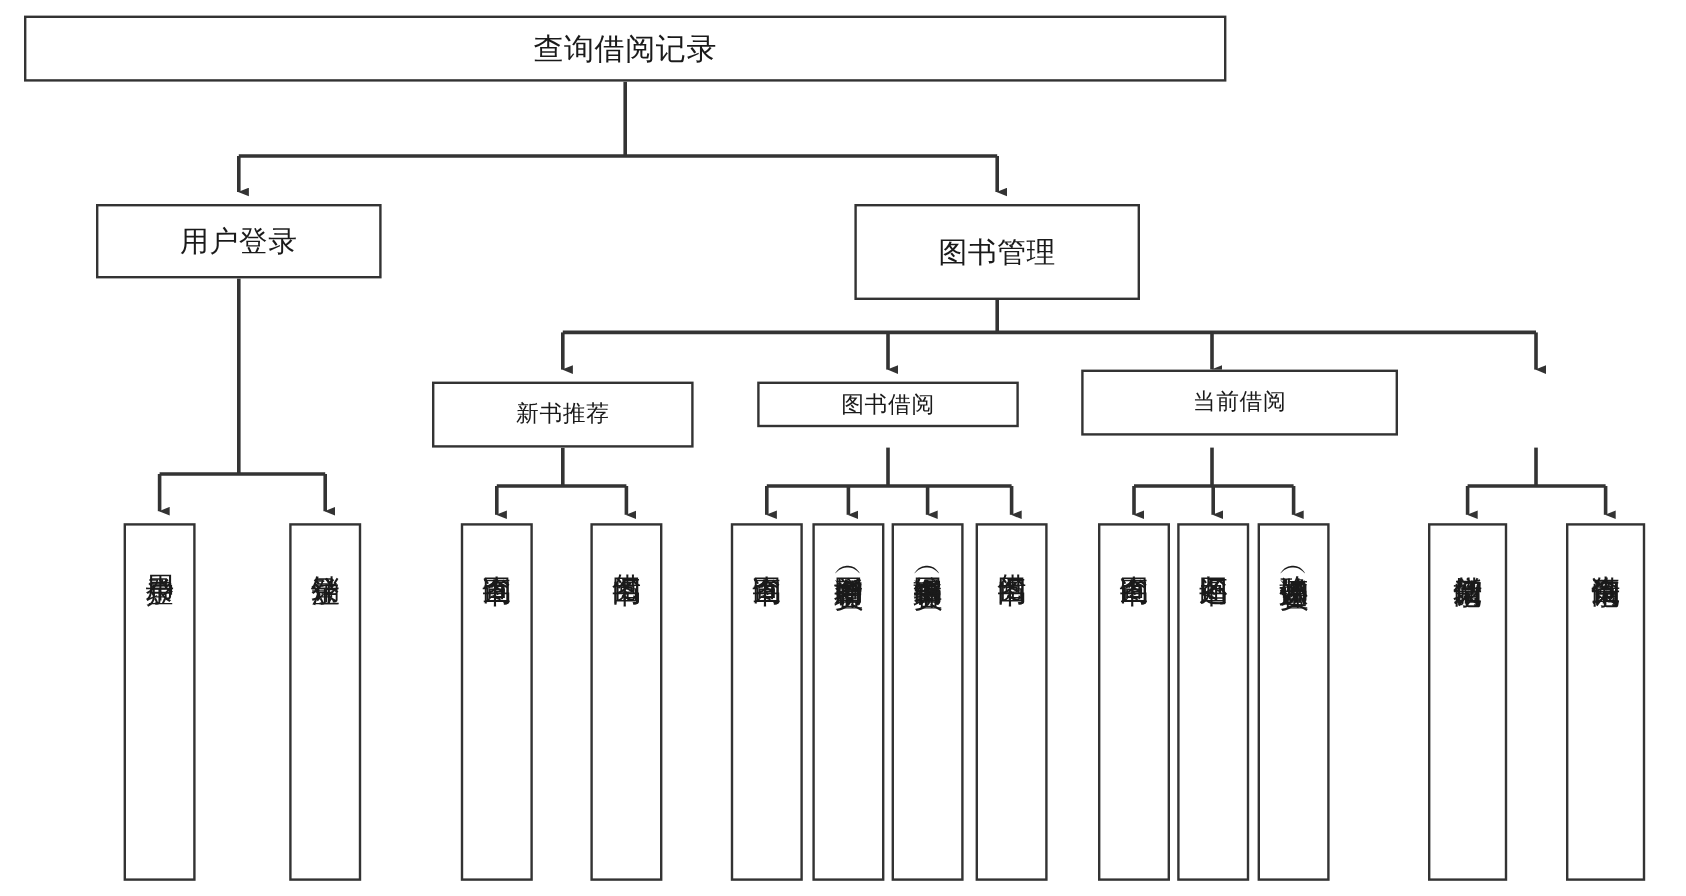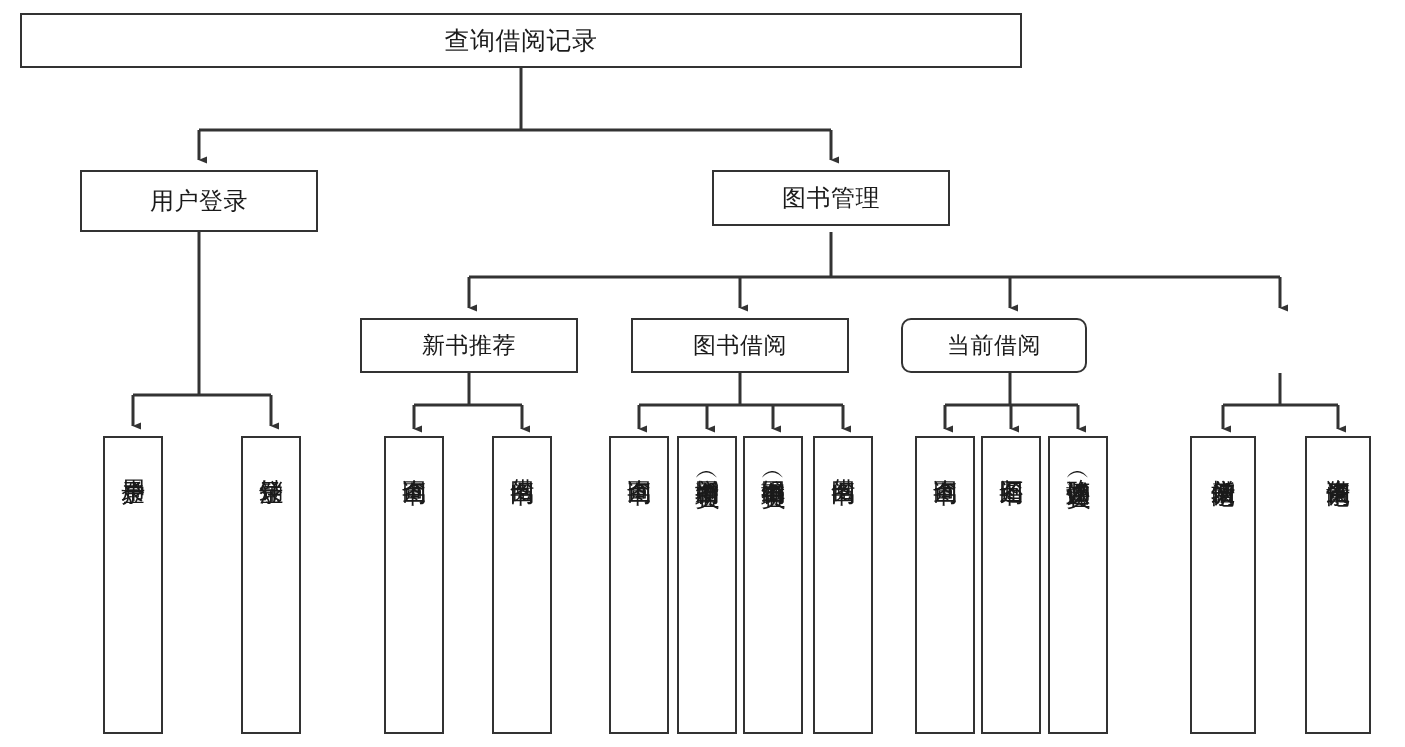--- a/index.html
+++ b/index.html
@@ -54,21 +54,21 @@
     writing-mode: vertical-rl;
     text-orientation: upright;
     font-size: 24px;
     line-height: 1.18;
     letter-spacing: 1px;
     white-space: nowrap;
     display: block;
   }
   .node-box.lvl1 .node-label-h { font-size: 25px; }
   .node-box.lvl2 .node-label-h { font-size: 24px; }
-  .node-box.lvl3 .node-label-h { font-size: 23px; }
+  .node-box.lvl3 .node-label-h { font-size: 19px; }
   #watermark {
     position: absolute;
     right: 12px;
     bottom: 6px;
     font-size: 17px;
     color: #b8b8b8;
     letter-spacing: 0.5px;
     white-space: nowrap;
     user-select: none;
   }
@@ -130,31 +130,31 @@
     </g>
   </svg>
 
   <div class="node-box horizontal lvl1" style="left:20px; top:13px; width:1002px; height:55px;">
     <span class="node-label-h">查询借阅记录</span>
   </div>
 
   <div class="node-box horizontal lvl2" style="left:80px; top:170px; width:238px; height:62px;">
     <span class="node-label-h">用户登录</span>
   </div>
-  <div class="node-box horizontal lvl2" style="left:712px; top:170px; width:238px; height:56px;">
+  <div class="node-box horizontal lvl2" style="left:712px; top:170px; width:238px; height:80px;">
     <span class="node-label-h">图书管理</span>
   </div>
 
   <div class="node-box horizontal lvl3" style="left:360px; top:318px; width:218px; height:55px;">
     <span class="node-label-h">新书推荐</span>
   </div>
-  <div class="node-box horizontal lvl3" style="left:631px; top:318px; width:218px; height:55px;">
+  <div class="node-box horizontal lvl3" style="left:631px; top:318px; width:218px; height:38px;">
     <span class="node-label-h">图书借阅</span>
   </div>
-  <div class="node-box horizontal lvl3" style="left:901px; top:318px; width:186px; height:55px;border-radius:10px;">
+  <div class="node-box horizontal lvl3" style="left:901px; top:308px; width:264px; height:55px;">
     <span class="node-label-h">当前借阅</span>
   </div>
 
   <div class="node-box vertical" style="left:103px; top:436px; width:60px; height:298px;">
     <span class="node-label-v">用户登录</span>
   </div>
   <div class="node-box vertical" style="left:241px; top:436px; width:60px; height:298px;">
     <span class="node-label-v">注销登录</span>
   </div>
 

